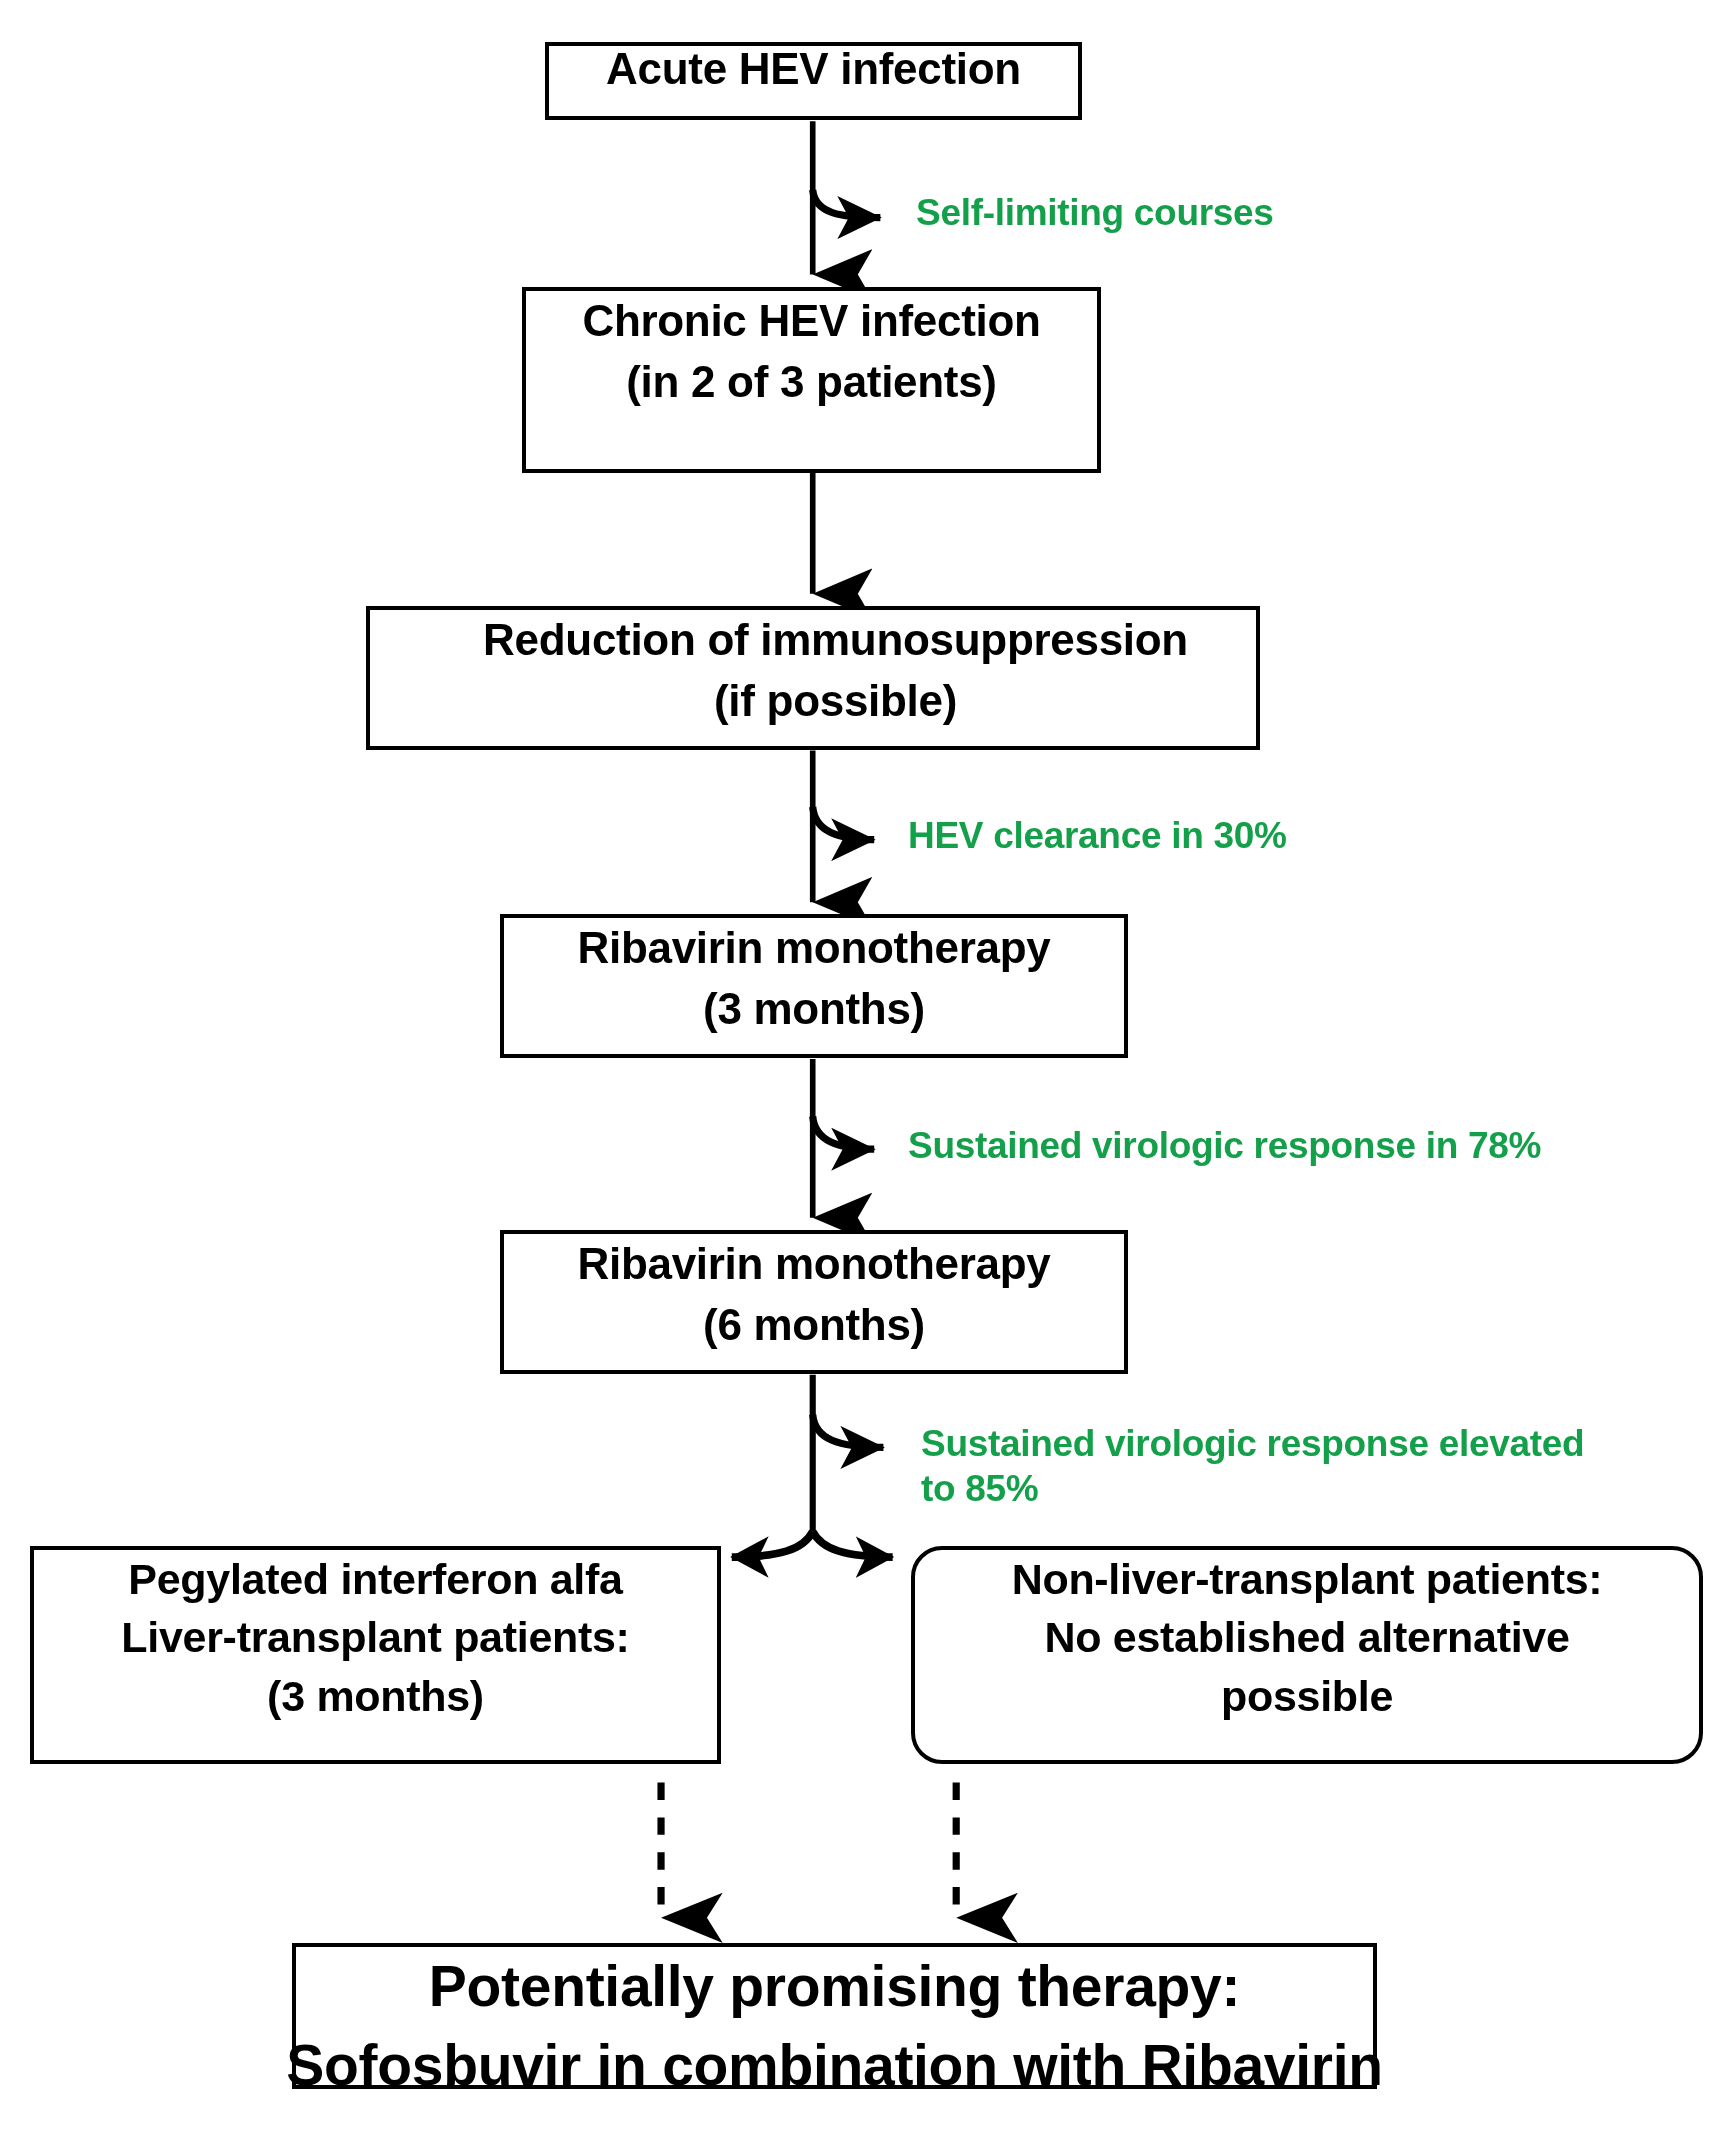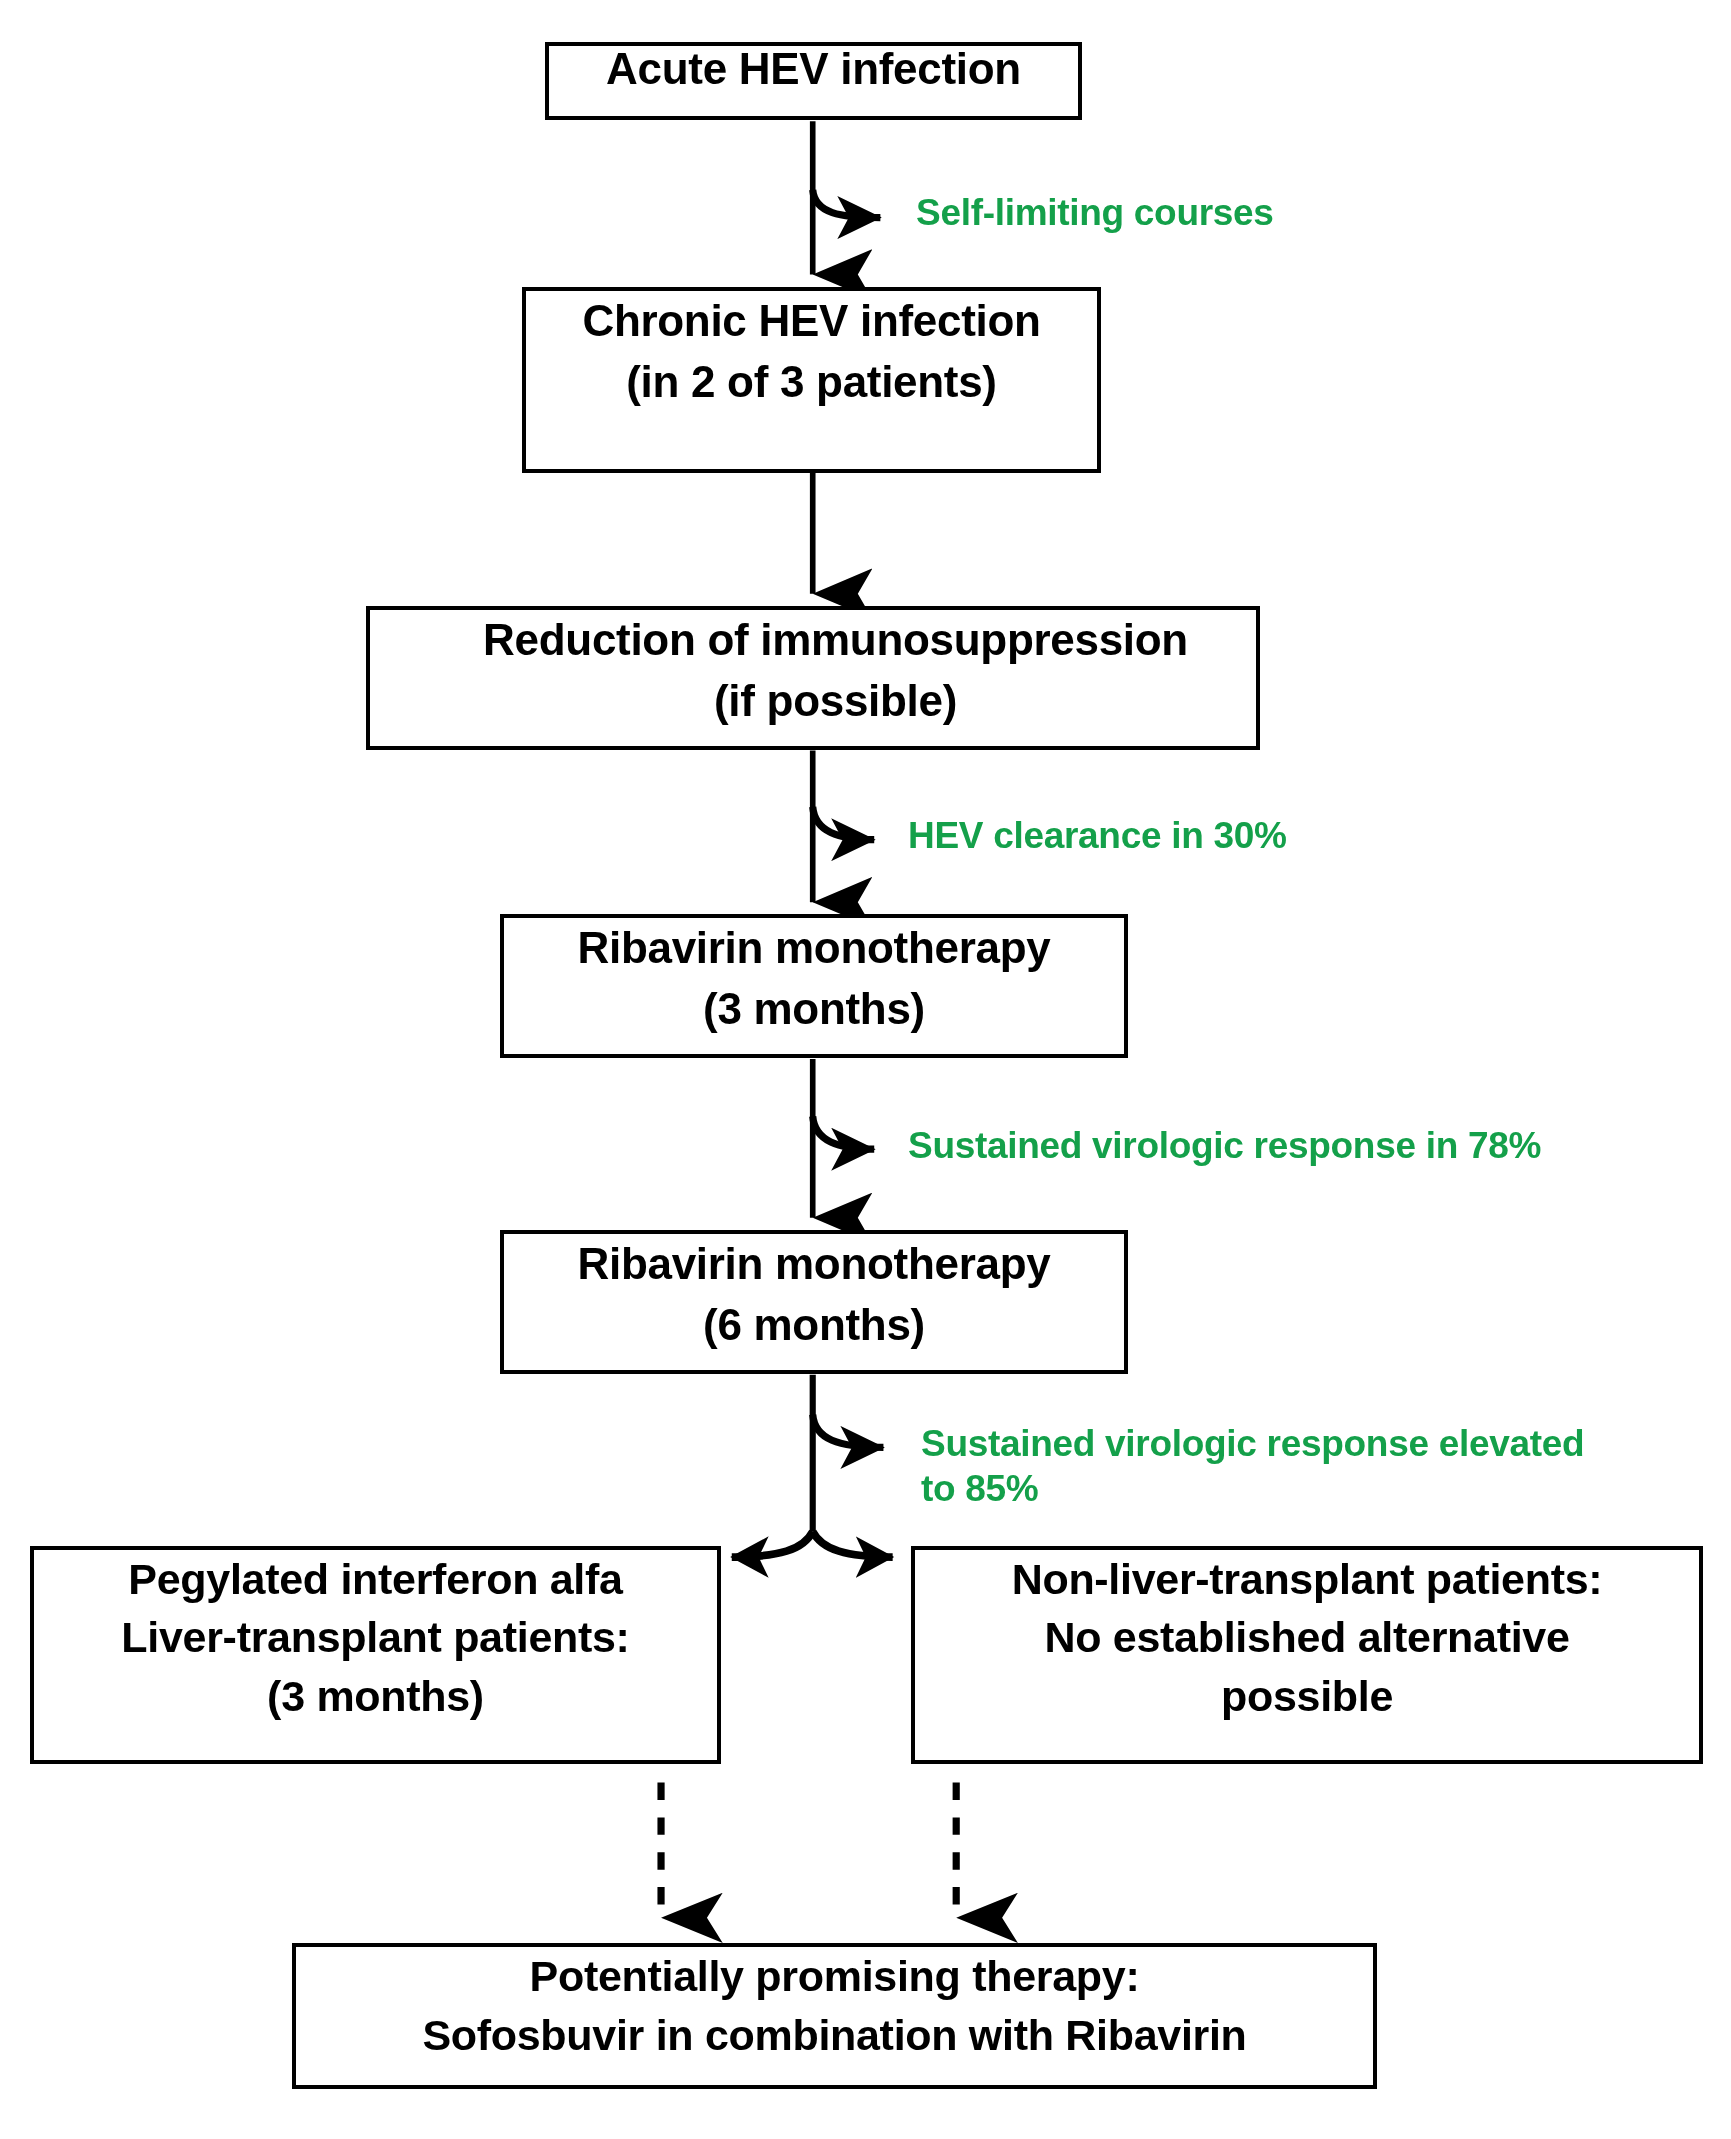--- a/index.html
+++ b/index.html
@@ -55,22 +55,22 @@
     white-space: pre-line;
   }
 
   
   #node-acute        { left:545px; top:42px;   width:537px; height:78px; font-size:44px; line-height:1.05; }
   #node-chronic      { left:522px; top:287px;  width:579px; height:186px; font-size:44px; line-height:1.38; }
   #node-reduction    { left:366px;  top:606px; width:894px; height:144px; font-size:44px; line-height:1.38;padding-left:45px; }
   #node-riba3        { left:500px;  top:914px; width:628px; height:144px; font-size:44px; line-height:1.38; }
   #node-riba6        { left:500px;  top:1230px; width:628px; height:144px; font-size:44px; line-height:1.38; }
   #node-liver        { left:30px;   top:1546px; width:691px; height:218px; font-size:43px; line-height:1.36; }
-  #node-nonliver     { left:911px; top:1546px; width:792px; height:218px; font-size:43px; line-height:1.36; }
-  #node-sofosbuvir   { left:292px;  top:1943px; width:1085px; height:146px; font-size:43px; line-height:1.38; }
+  #node-nonliver     { left:911px; top:1546px; width:792px; height:218px; font-size:43px; line-height:1.36;border-radius:31px; }
+  #node-sofosbuvir   { left:292px;  top:1943px; width:1085px; height:146px; font-size:57px; line-height:1.38; }
 
   
   #lbl-selflimiting  { left:916px; top:190px;  font-size:37px; }
   #lbl-clearance     { left:908px; top:813px; font-size:37px; }
   #lbl-svr78         { left:908px; top:1123px; font-size:37px; }
   #lbl-svr85         { left:921px; top:1421px; font-size:37px; width:800px; }
 </style>
 </head>
 <body>
 

